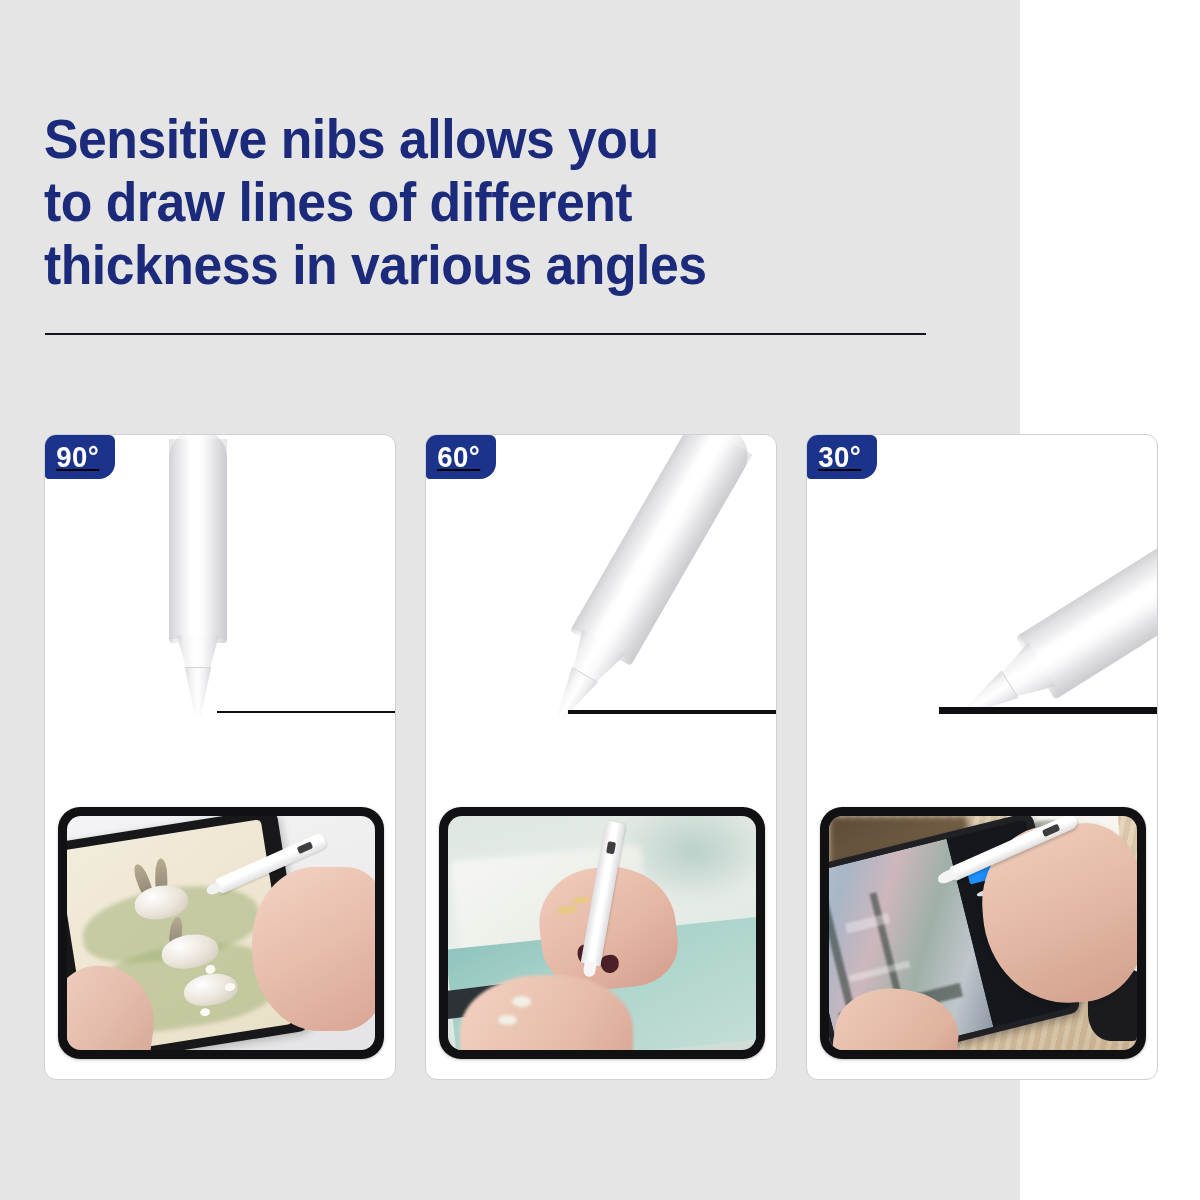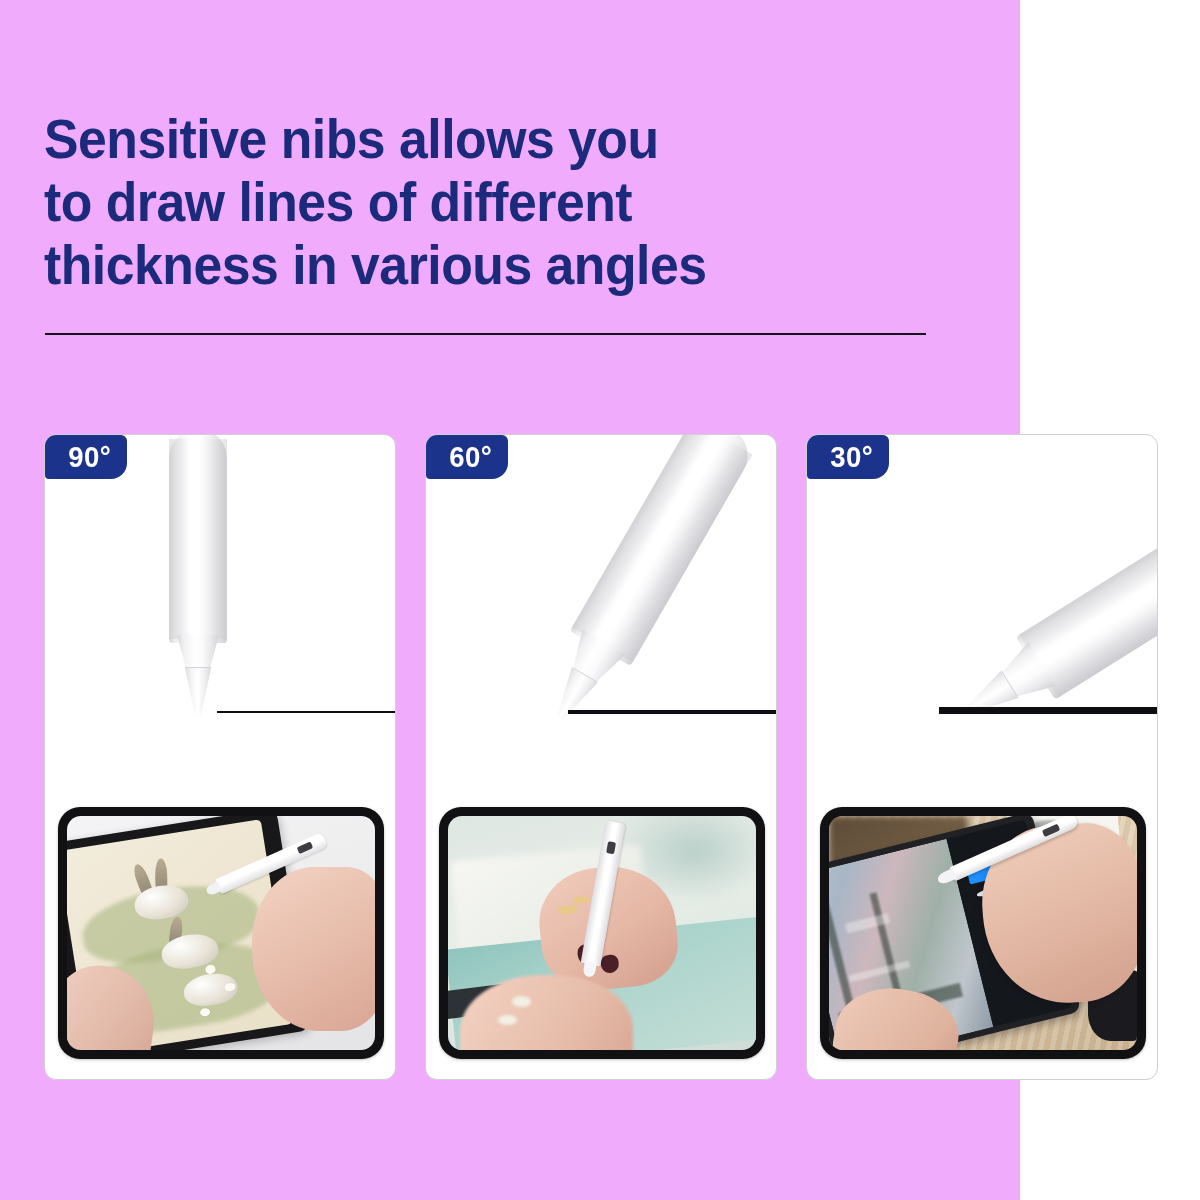--- a/index.html
+++ b/index.html
@@ -10,21 +10,21 @@
     height: 1200px;
     background: #ffffff;
     font-family: "Liberation Sans", sans-serif;
     overflow: hidden;
   }
 
   #page {
     position: relative;
     width: 1020px;
     height: 1200px;
-    background: #f0abfc;
+    background: #e5e5e5;
   }
 
   
   #headline {
     position: absolute;
     left: 44px;
     top: 108px;
     width: 920px;
   }
   .headline-line {
@@ -68,27 +68,28 @@
     background: #ffffff;
     overflow: hidden;
   }
 
   
   .badge {
     position: absolute;
     left: 0;
     top: 0;
     height: 44px;
-    padding: 0 15px 0 22px;
+    padding: 0 15px 0 10px;
     background: #1C338C;
     border-radius: 4px 6px 16px 4px;
     display: flex;
     align-items: center;
     justify-content: center;
     z-index: 6;
+    text-decoration: underline;
   }
   .badge-label {
     color: #ffffff;
     font-family: "Liberation Sans", sans-serif;
     font-weight: bold;
     font-size: 29px;
     line-height: 29px;
     letter-spacing: 0.5px;
     transform: scaleX(0.95);
   }

